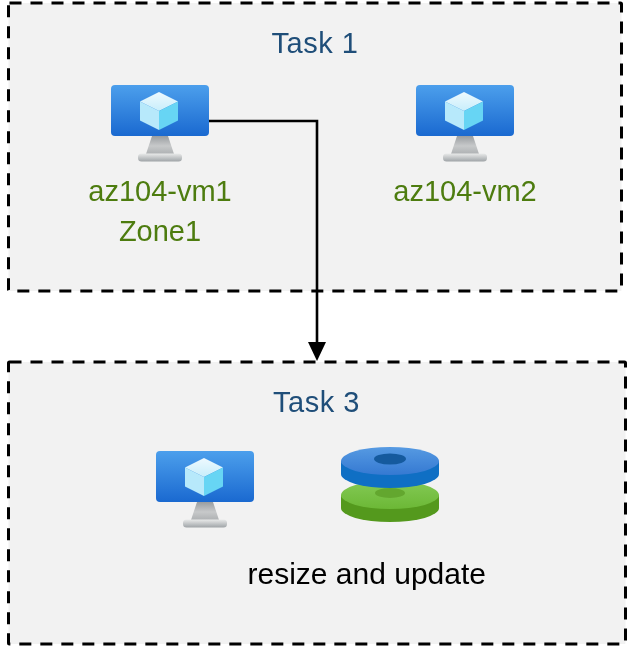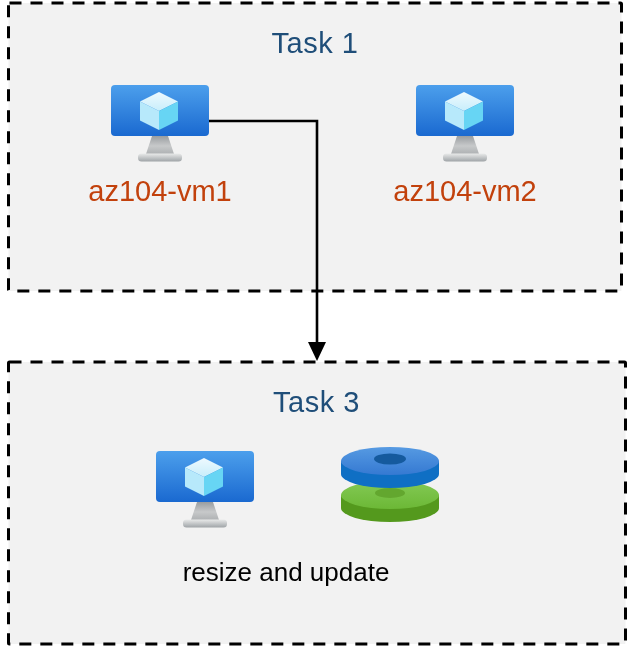--- a/index.html
+++ b/index.html
@@ -21,28 +21,28 @@
   }
   .node{
     position:absolute;
     width:200px;
     text-align:center;
   }
   .node .icon-wrap{display:block;margin:0 auto;}
   .node-label{
     font-size:29px;
     line-height:40px;
-    color:#c2410c;
+    color:#4d7c0f;
     margin-top:9px;
     white-space:nowrap;
   }
   .caption{
     position:absolute;
-    text-align:center;
-    font-size:26px;
+    text-align:right;
+    font-size:30px;
     color:#000000;
     white-space:nowrap;
   }
 </style>
 </head>
 <body>
 
 <div class="canvas">
 
   <svg class="layer" viewBox="0 0 628 654">
@@ -89,20 +89,21 @@
       <g>
         <polygon points="49,8 68,17.5 49,27 30,17.5" fill="url(#gCubeTop)"></polygon>
         <polygon points="30,17.5 49,27 49,46 30,36.5" fill="#b7e9fb"></polygon>
         <polygon points="49,27 68,17.5 68,36.5 49,46" fill="#67d5f4"></polygon>
       </g>
       <polygon points="42,52 58,52 64,70 36,70" fill="url(#gStand)"></polygon>
       <rect x="28" y="69.5" width="44" height="8" rx="3.5" fill="url(#gBase)"></rect>
     </svg>
     <div class="node-label">
       <div>az104-vm1</div>
+      <div>Zone1</div>
     </div>
   </div>
 
   <div class="node" style="left:365px;top:84px;text-align:center;">
     <svg class="icon-wrap" width="100" height="78" viewBox="0 0 100 78">
       <rect x="1" y="1" width="98" height="51" rx="4" fill="url(#gScreen)"></rect>
       <g>
         <polygon points="49,8 68,17.5 49,27 30,17.5" fill="url(#gCubeTop)"></polygon>
         <polygon points="30,17.5 49,27 49,46 30,36.5" fill="#b7e9fb"></polygon>
         <polygon points="49,27 68,17.5 68,36.5 49,46" fill="#67d5f4"></polygon>

